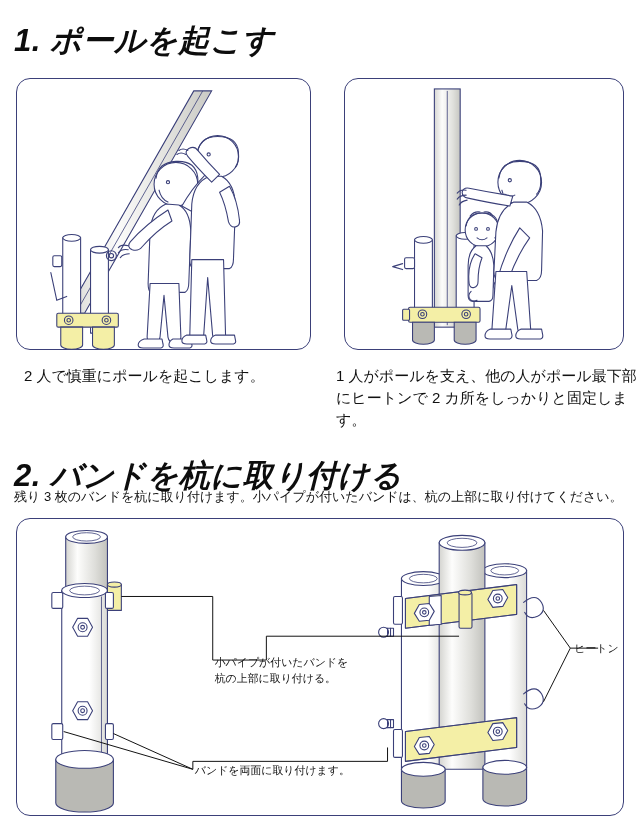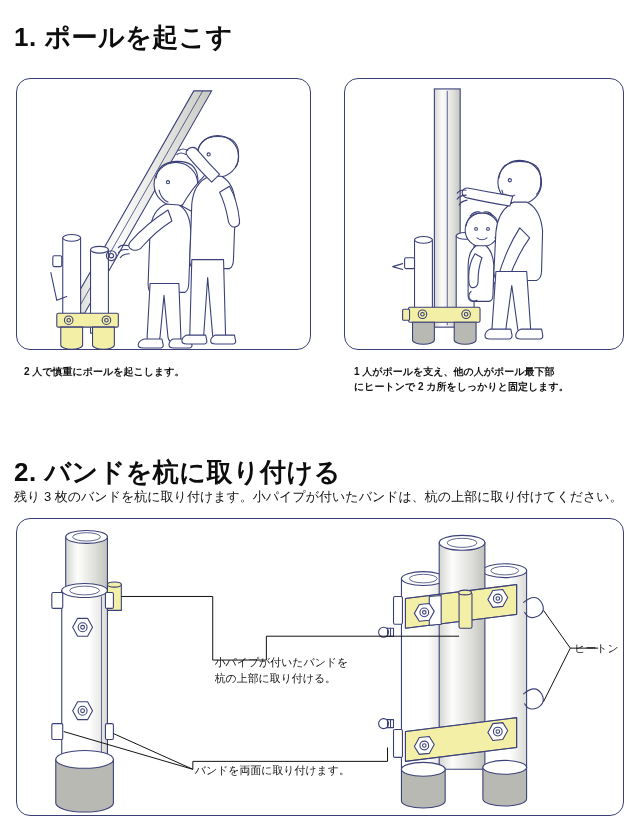--- a/index.html
+++ b/index.html
@@ -12,25 +12,26 @@
     height: 840px;
     position: relative;
     font-family: "Liberation Sans", "DejaVu Sans", sans-serif;
     color: #111111;
     overflow: hidden;
   }
 
   
   .section-heading {
     position: absolute;
-    font-size: 26px;
+    font-size: 31px;
     font-weight: bold;
     letter-spacing: 0.5px;
     color: #0d0d0d;
     white-space: nowrap;
+    font-style: italic;
   }
   #heading-1 { left: 14px; top: 20px; }
   #heading-2 { left: 14px; top: 455px; text-align: center; }
 
   .section-desc {
     position: absolute;
     left: 14px;
     top: 489px;
     font-size: 13px;
     line-height: 1.25;
@@ -49,28 +50,27 @@
   }
   #panel-1 { left: 16px;  top: 78px;  width: 295px; height: 272px; }
   #panel-2 { left: 344px; top: 78px;  width: 280px; height: 272px; }
   #panel-3 { left: 16px;  top: 518px; width: 608px; height: 298px; }
 
   .panel svg { display: block; width: 100%; height: 100%; }
 
   
   .caption {
     position: absolute;
-    font-size: 10px;
+    font-size: 15px;
     line-height: 1.45;
     color: #111111;
     white-space: pre-line;
-    font-weight: bold;
   }
   #caption-1 { left: 24px;  top: 365px; }
-  #caption-2 { left: 354px; top: 365px; }
+  #caption-2 { left: 336px; top: 365px; }
 
   
   .anno {
     font-size: 11px;
     fill: #111111;
     font-family: "Liberation Sans", "DejaVu Sans", sans-serif;
   }
   .lead {
     stroke: #111111;
     stroke-width: 1;

